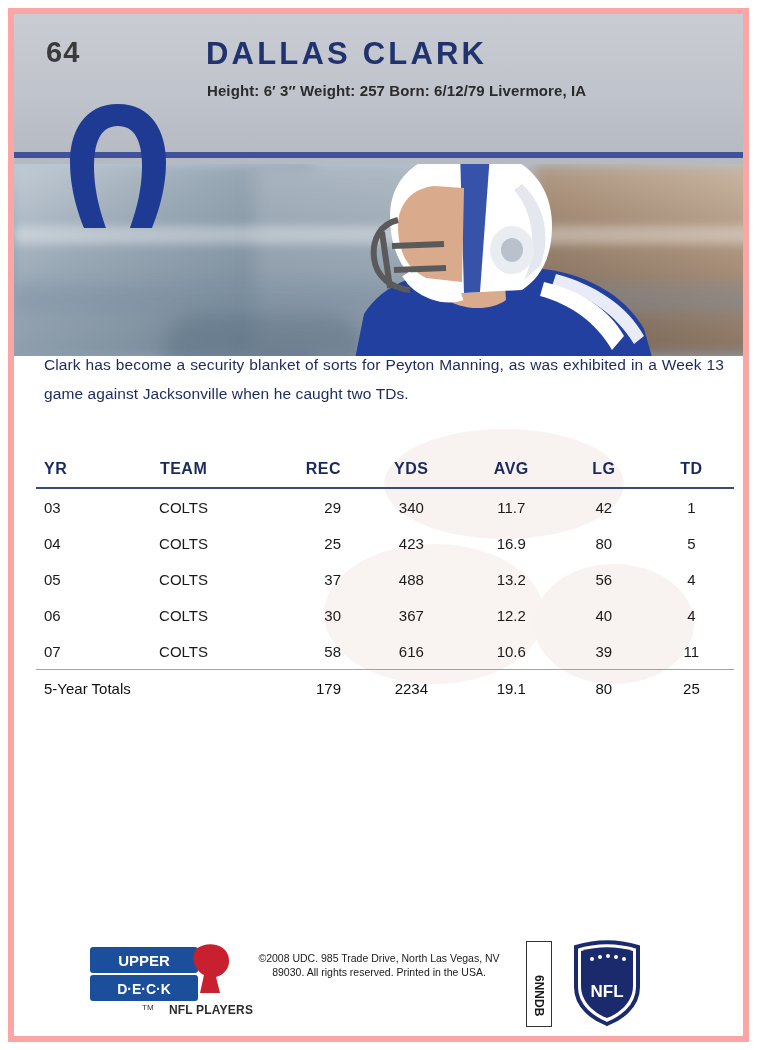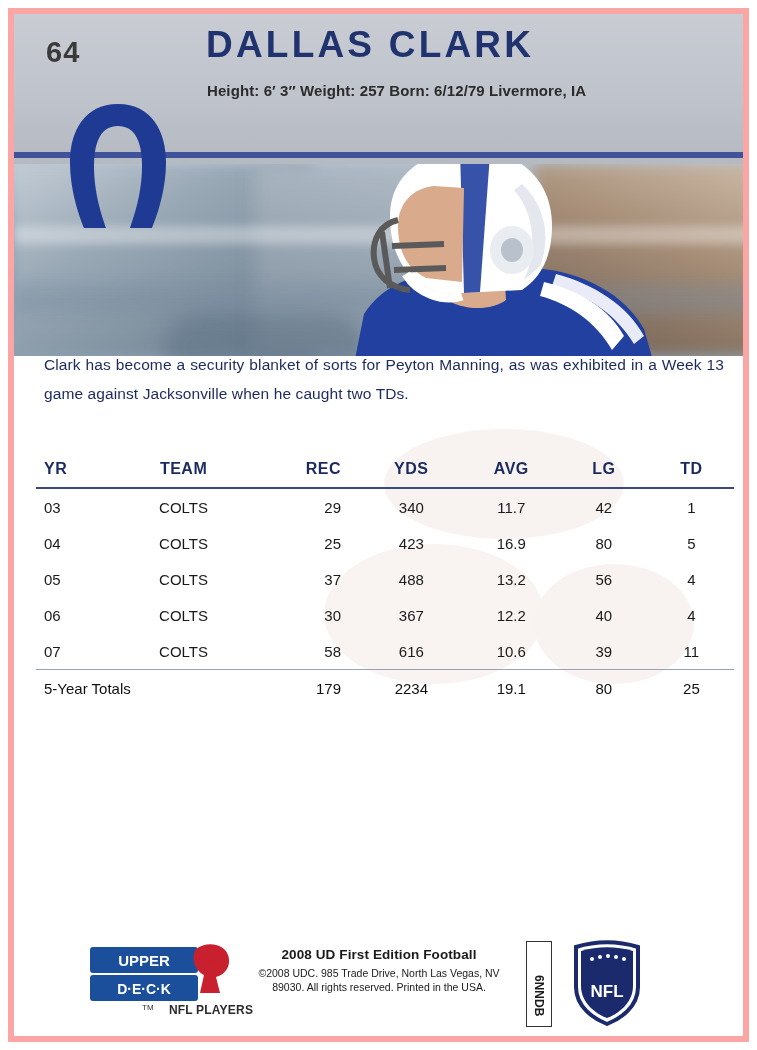--- a/index.html
+++ b/index.html
@@ -50,22 +50,22 @@
     left: 32px;
     top: 22px;
     font-size: 29px;
     font-weight: bold;
     color: #3a3a3a;
     letter-spacing: 1px;
   }
   .player-name {
     position: absolute;
     left: 192px;
-    top: 10px;
-    font-size: 37px;
+    top: 22px;
+    font-size: 31px;
     font-weight: bold;
     color: #20336f;
     letter-spacing: 3.2px;
   }
   .player-bio {
     position: absolute;
     left: 193px;
     top: 68px;
     font-size: 15px;
     font-weight: bold;
@@ -384,21 +384,20 @@
 
     <div class="nflpa">
       <svg viewBox="0 0 90 60" width="90" height="60">
         <path d="M30 8 C40 0 58 2 62 14 C66 26 58 34 50 36 L54 52 L34 52 L38 34 C30 30 24 18 30 8 Z" fill="#c8202f"></path>
         <circle cx="46" cy="14" r="7" fill="#c8202f"></circle>
       </svg>
       <div class="nflpa-label">NFL PLAYERS</div>
     </div>
 
     <div class="copy">
-      <div class="l1">2008 UD First Edition Football</div>
       <div class="l2">©2008 UDC. 985 Trade Drive, North Las Vegas, NV 89030. All rights reserved. Printed in the USA.</div>
     </div>
 
     <div class="serial">
       <span>6NNDB</span>
     </div>
 
     <div class="nfl-shield">
       <svg viewBox="0 0 74 88" width="74" height="88">
         <path d="M6 8 C26 2 48 2 68 8 L68 48 C68 68 50 80 37 85 C24 80 6 68 6 48 Z" fill="#ffffff" stroke="#1a2a6c" stroke-width="4"></path>

